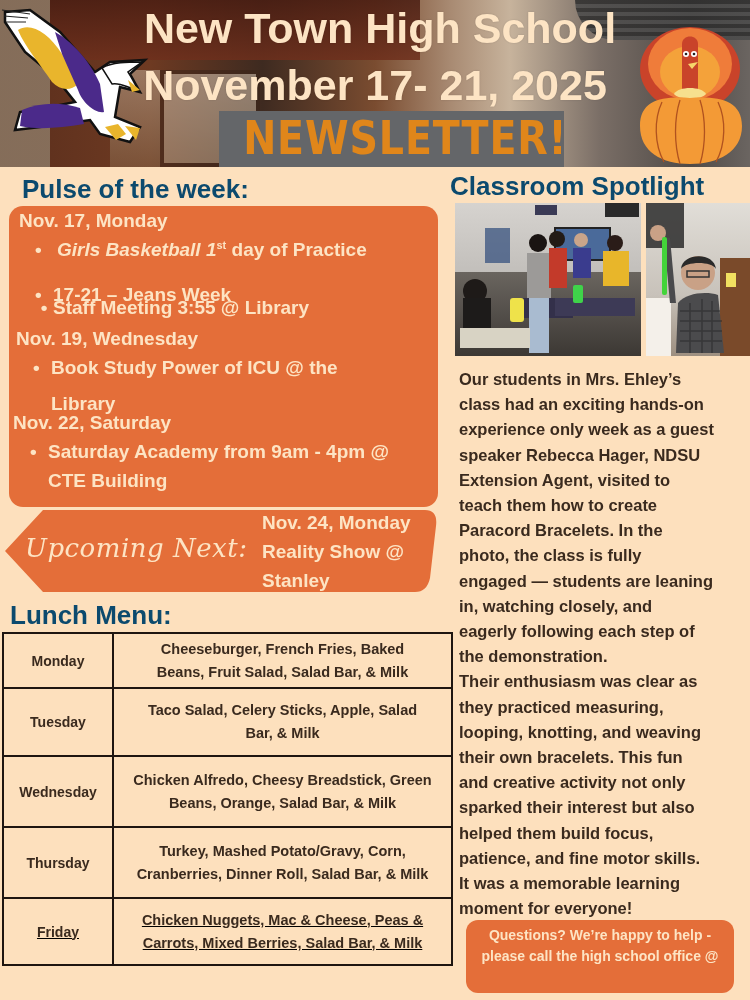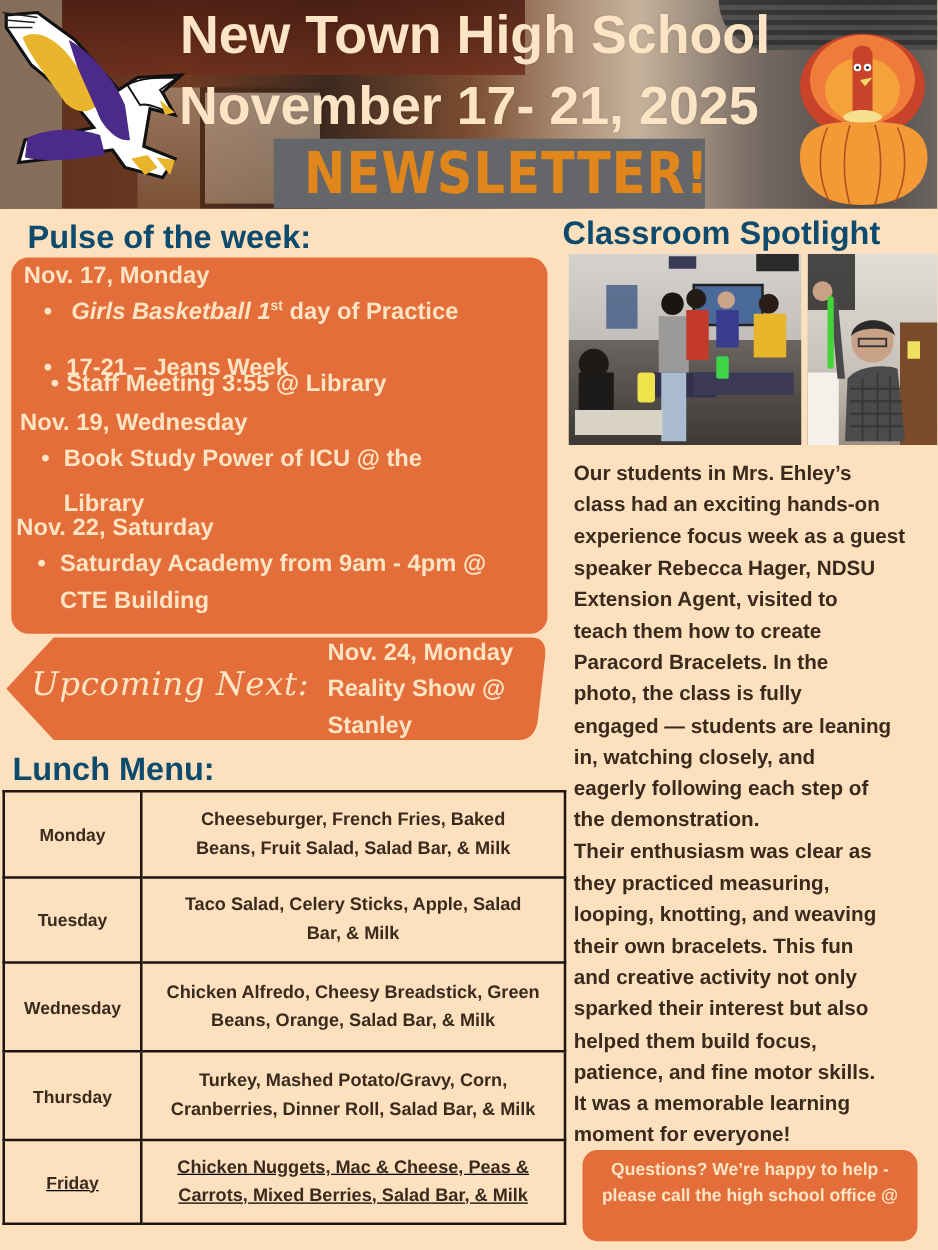--- a/index.html
+++ b/index.html
@@ -187,21 +187,21 @@
     <div>Nov. 24, Monday</div>
     <div>Reality Show @</div>
     <div>Stanley</div>
   </div>
 </div>
 
 <div class="section-title lunch-title">Lunch Menu:</div>
 
 <table class="lunch-table">
   <tbody>
-      <tr style="height:69px;">
+      <tr style="height:55px;">
     <td class="day">Monday</td>
     <td class="menu">
           <div>Cheeseburger, French Fries, Baked</div>
           <div>Beans, Fruit Salad, Salad Bar, &amp; Milk</div>
         </td>
   </tr>
   <tr style="height:68px;">
     <td class="day">Tuesday</td>
     <td class="menu">
           <div>Taco Salad, Celery Sticks, Apple, Salad</div>
@@ -271,21 +271,21 @@
     <rect x="41" y="68" width="22" height="6" fill="none" stroke="#333" stroke-width="1.5"></rect>
     <path d="M18 35 L24 100 L30 100 L24 35 Z" fill="#4a4a4c"></path>
     <circle cx="12" cy="30" r="8" fill="#c9a186"></circle>
     <rect x="16" y="34" width="5" height="58" rx="2" fill="#43d43a"></rect>
   </svg>
 </div>
 
 <div class="body-text">
   <div>Our students in Mrs. Ehley’s</div>
   <div>class had an exciting hands-on</div>
-  <div>experience focus week as a guest</div>
+  <div>experience only week as a guest</div>
   <div>speaker Rebecca Hager, NDSU</div>
   <div>Extension Agent, visited to</div>
   <div>teach them how to create</div>
   <div>Paracord Bracelets. In the</div>
   <div>photo, the class is fully</div>
   <div>engaged — students are leaning</div>
   <div>in, watching closely, and</div>
   <div>eagerly following each step of</div>
   <div>the demonstration.</div>
   <div>Their enthusiasm was clear as</div>

